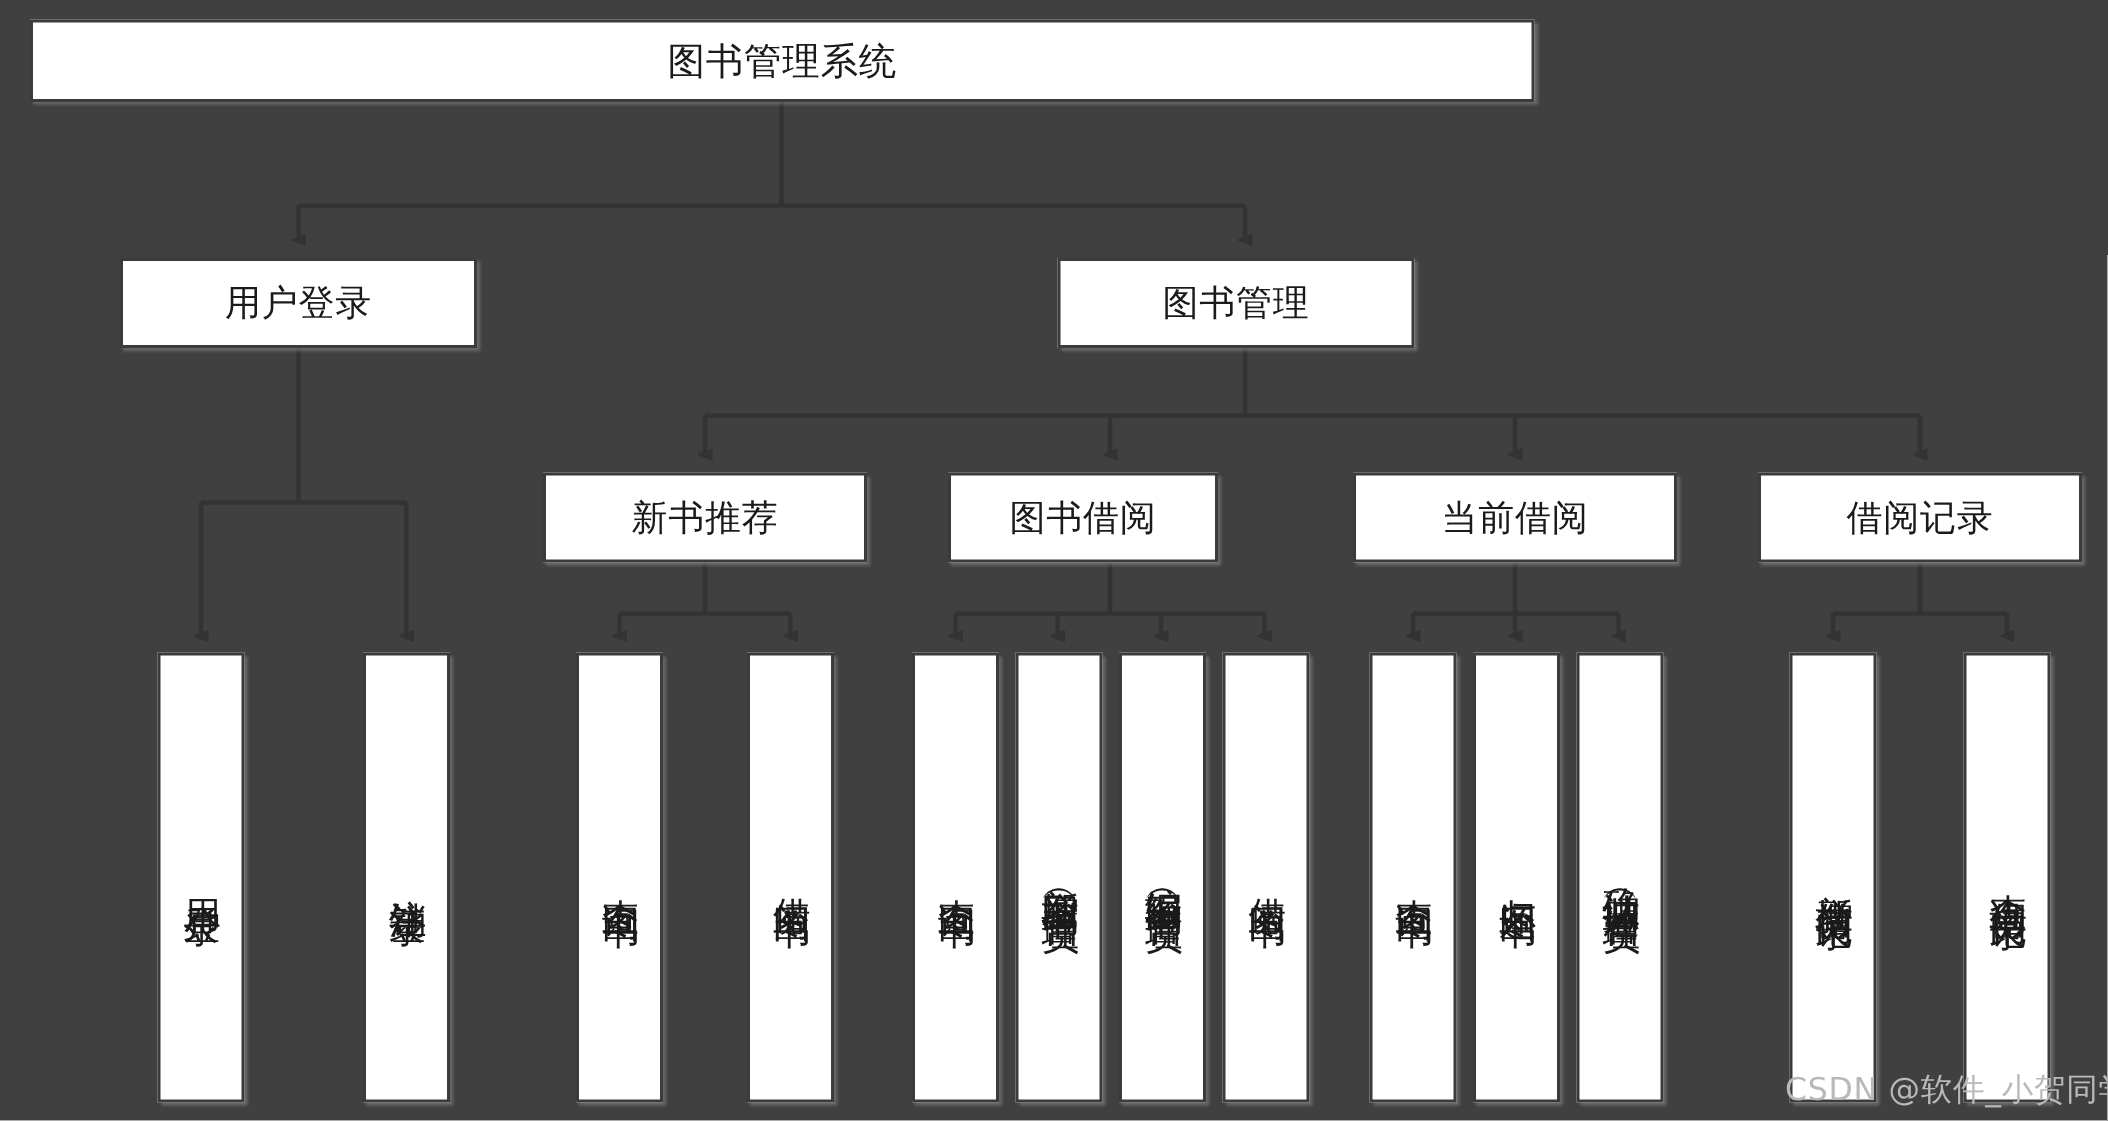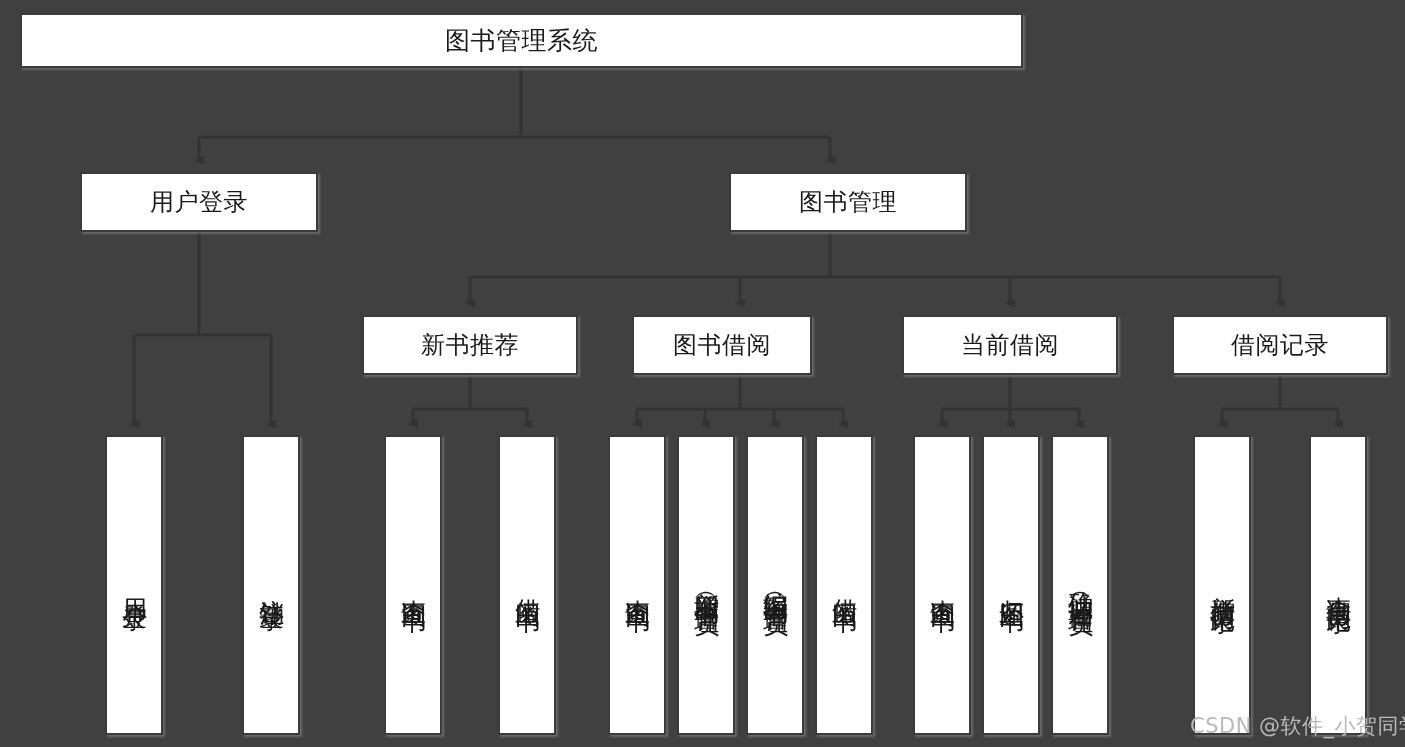--- a/index.html
+++ b/index.html
@@ -122,21 +122,21 @@
     </g>
   </svg>
 
   <div class="node root horizontal" style="left:20px; top:13px; width:1003px; height:55px;">
     <span class="node-label">图书管理系统</span>
   </div>
 
   <div class="node horizontal" style="left:80px; top:172px; width:238px; height:60px;">
     <span class="node-label">用户登录</span>
   </div>
-  <div class="node horizontal" style="left:729px; top:172px; width:238px; height:60px;">
+  <div class="node horizontal" style="left:705px; top:172px; width:238px; height:60px;">
     <span class="node-label">图书管理</span>
   </div>
 
   <div class="node horizontal" style="left:362px; top:315px; width:216px; height:60px;text-align:right;">
     <span class="node-label">新书推荐</span>
   </div>
   <div class="node horizontal" style="left:632px; top:315px; width:180px; height:60px;">
     <span class="node-label">图书借阅</span>
   </div>
   <div class="node horizontal" style="left:902px; top:315px; width:216px; height:60px;">

